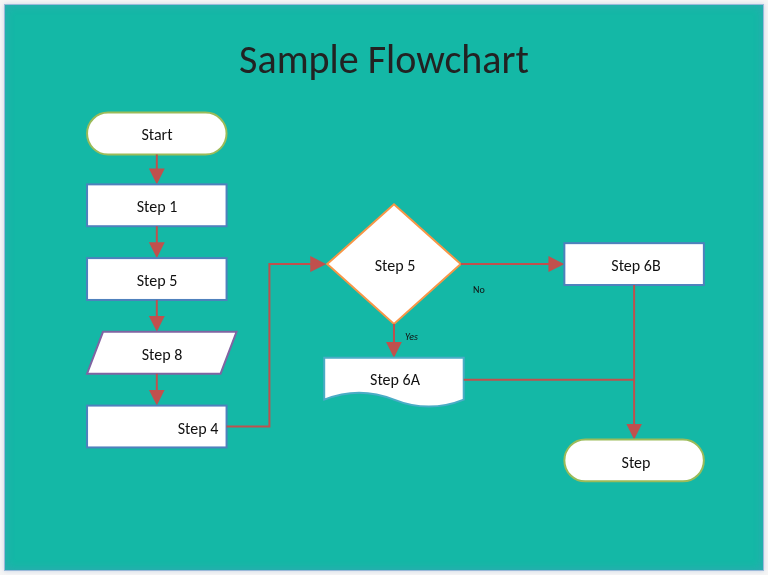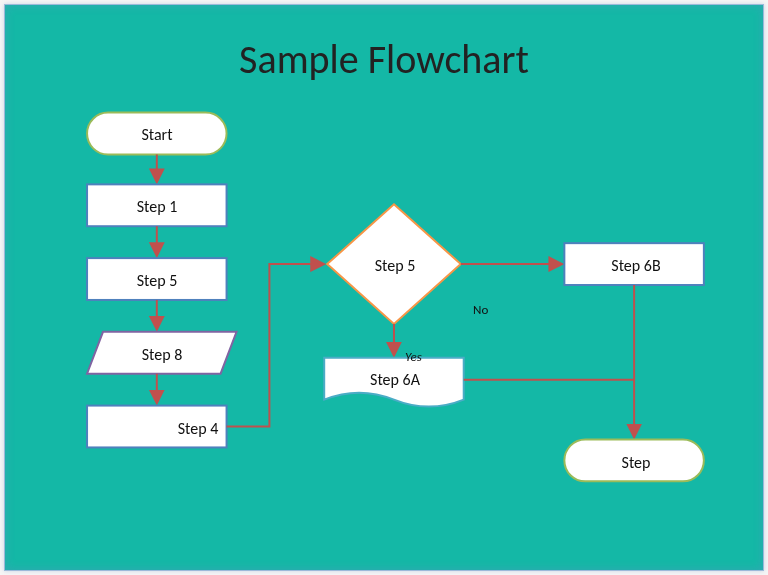--- a/index.html
+++ b/index.html
@@ -39,23 +39,22 @@
     .shape-label {
       position: absolute;
       font-size: 16px;
       color: #111;
       text-align: right;
       transform: translate(-50%, -50%);
       white-space: nowrap;
     }
     .branch-label {
       position: absolute;
-      font-size: 13px;
+      font-size: 10px;
       color: #111;
-      margin-top: 19px;
     }
   </style>
 </head>
 <body>
 
 <div class="frame">
   <div class="title">Sample Flowchart</div>
 
   <svg class="canvas" viewBox="0 0 760 567">
     <defs>

